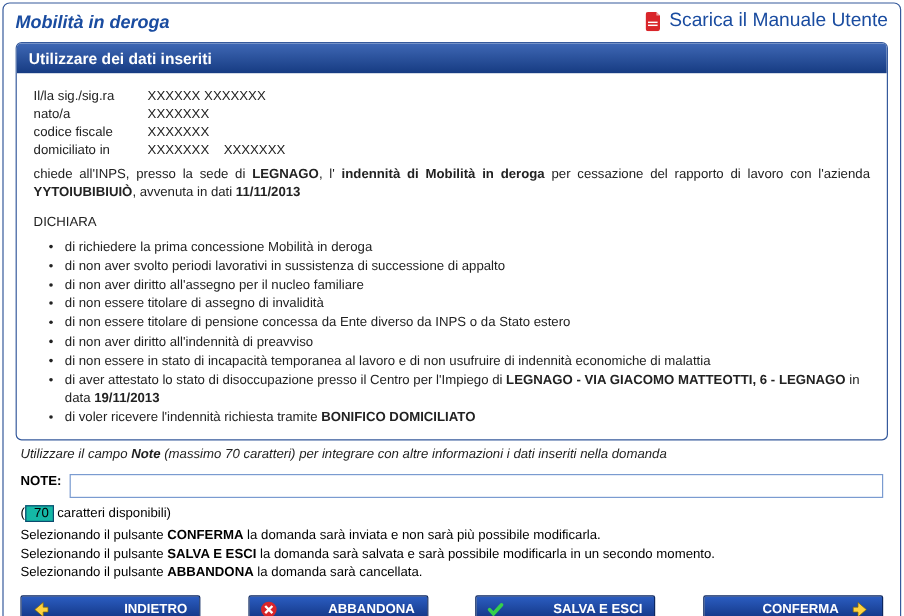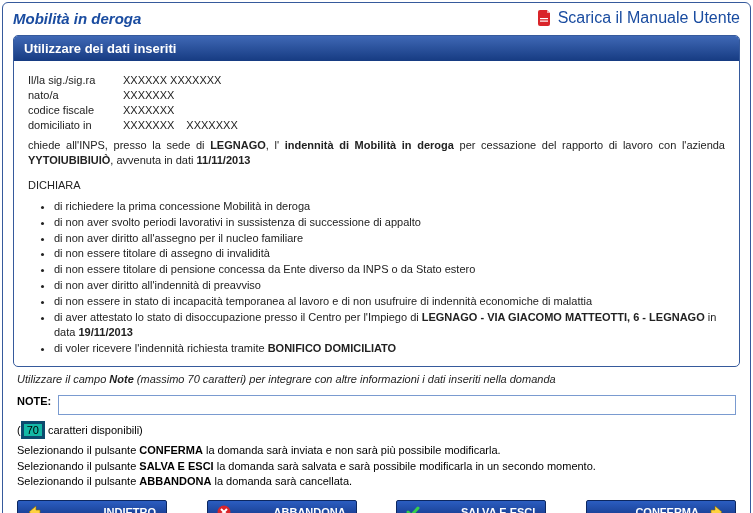--- a/index.html
+++ b/index.html
@@ -76,21 +76,21 @@
   .note-input {
     flex: 1;
     border: 1px solid #7a9bd0;
     height: 20px;
     padding: 1px 4px;
     font-family: inherit;
     font-size: 11px;
   }
   .char-row { margin: 6px 14px 4px 14px; }
   .char-count { 
-    border: 3px solid #0c4a6e; 
+    border: 1px solid #0c4a6e; 
     display: inline-block; 
     min-width: 24px; 
     text-align: right; 
     padding: 0 3px; 
     font-family: inherit;
     background: #14b8a6;
   }
   .instr { margin: 4px 14px 10px 14px; line-height: 1.4; }
   .instr b { font-weight: bold; }
   .button-row {

